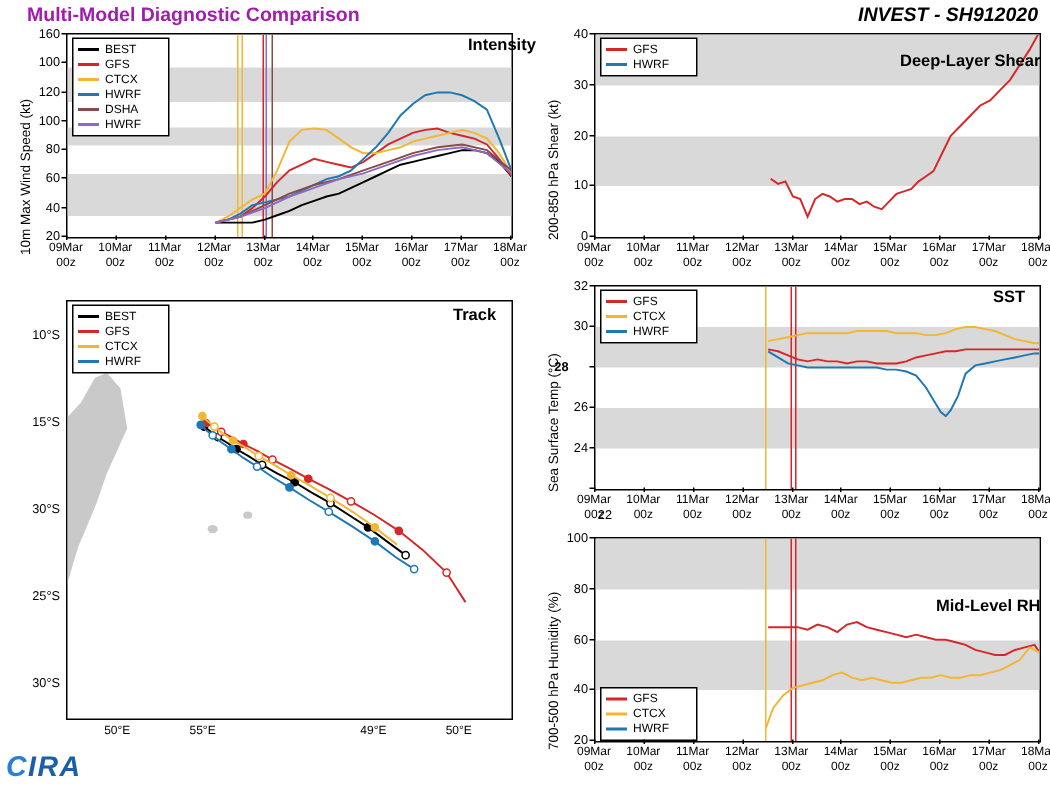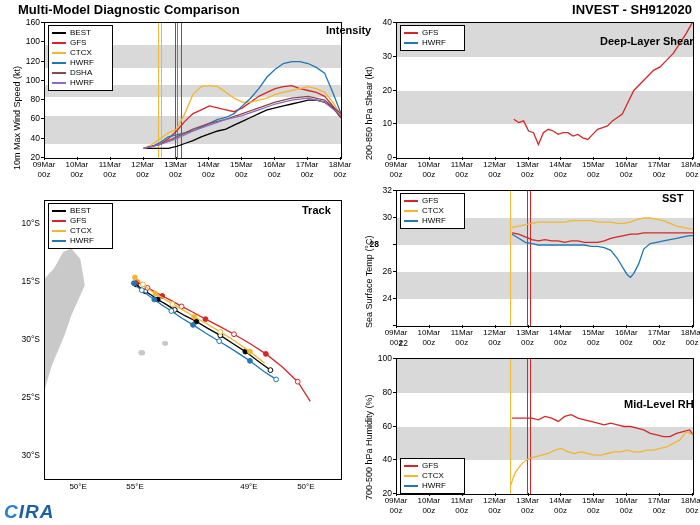--- a/index.html
+++ b/index.html
@@ -1,18 +1,18 @@
 <!DOCTYPE html>
 <html><head>
 <meta charset="utf-8">
 <style>
   html,body{margin:0;padding:0;}
   body{width:700px;height:525px;background:#ffffff;font-family:"Liberation Sans",sans-serif;position:relative;overflow:hidden;}
-  .title-left{position:absolute;left:18px;top:2px;font-size:13px;font-weight:bold;color:#000000;}
-  .title-right{position:absolute;right:8px;top:2px;font-size:13px;font-weight:bold;color:#000;}
+  .title-left{position:absolute;left:18px;top:2px;font-size:13px;font-weight:bold;color:#a21caf;}
+  .title-right{position:absolute;right:8px;top:2px;font-size:13px;font-weight:bold;color:#000;font-style:italic;}
 
   .panel{position:absolute;}
   .plot{position:absolute;border:1px solid #000;background:#fff;overflow:hidden;}
   .band{position:absolute;left:0;right:0;background:#d9d9d9;}
   .vline{position:absolute;top:0;bottom:0;width:1px;}
   .plabel{position:absolute;font-size:11px;font-weight:bold;color:#000;background:rgba(255,255,255,0.0);}
   .ylab{position:absolute;font-size:9px;color:#000;transform-origin:0 0;transform:rotate(-90deg);white-space:nowrap;}
   .ytick{position:absolute;font-size:8.5px;color:#000;text-align:right;}
   .xtick{position:absolute;font-size:8px;color:#000;text-align:center;line-height:10px;white-space:nowrap;}
   .legend{position:absolute;border:1px solid #000;background:#fff;padding:2px 4px 2px 3px;font-size:8px;line-height:10px;}
@@ -43,21 +43,21 @@
       <div class="vline" style="left: 135.502px; background: rgb(139, 74, 74);"></div>
       <svg width="296" height="135">
         <path d="M98.7,125.4L106.9,125.4L115.1,125.4L123.3,125.4L131.6,123.4L139.8,120.5L148.0,117.6L156.2,113.8L164.4,110.9L172.7,108.0L180.9,106.1L189.1,102.2L197.3,98.4L205.6,94.5L213.8,90.6L222.0,86.8L230.2,84.9L238.4,82.9L246.7,81.0L254.9,79.1L263.1,77.1L271.3,77.1L279.6,79.1L287.8,84.9L296.0,94.5" fill="none" stroke="#000000" stroke-width="1.3"></path>
         <path d="M98.7,125.4L106.9,123.4L115.1,121.5L123.3,115.7L131.6,108.0L139.8,98.4L148.0,90.6L156.2,86.8L164.4,82.9L172.7,84.9L180.9,86.8L189.1,88.7L197.3,84.9L205.6,79.1L213.8,73.3L222.0,69.4L230.2,65.6L238.4,63.6L246.7,62.7L254.9,65.6L263.1,67.5L271.3,69.4L279.6,73.3L287.8,82.9L296.0,94.5" fill="none" stroke="#d62728" stroke-width="1.3"></path>
         <path d="M98.7,125.4L106.9,121.5L115.1,115.7L123.3,109.9L131.6,106.1L139.8,90.6L148.0,71.4L156.2,63.6L164.4,62.7L172.7,63.6L180.9,69.4L189.1,75.2L197.3,79.1L205.6,79.1L213.8,77.1L222.0,75.2L230.2,71.4L238.4,69.4L246.7,67.5L254.9,65.6L263.1,63.6L271.3,65.6L279.6,69.4L287.8,79.1L296.0,92.6" fill="none" stroke="#f2b632" stroke-width="1.3"></path>
         <path d="M98.7,125.4L106.9,123.4L115.1,119.6L123.3,113.8L131.6,111.9L139.8,109.9L148.0,108.0L156.2,104.1L164.4,100.3L172.7,96.4L180.9,94.5L189.1,90.6L197.3,82.9L205.6,75.2L213.8,65.6L222.0,54.0L230.2,46.3L238.4,40.5L246.7,38.6L254.9,38.6L263.1,40.5L271.3,44.4L279.6,50.1L287.8,69.4L296.0,90.6" fill="none" stroke="#1f77b4" stroke-width="1.3"></path>
         <path d="M98.7,125.4L115.1,121.5L131.6,113.8L148.0,106.1L164.4,100.3L180.9,96.4L197.3,90.6L213.8,84.9L230.2,79.1L246.7,75.2L263.1,73.3L279.6,77.1L296.0,90.6" fill="none" stroke="#8b4a4a" stroke-width="1.3"></path>
         <path d="M98.7,125.4L115.1,121.5L131.6,115.7L148.0,108.0L164.4,102.2L180.9,96.4L197.3,92.6L213.8,86.8L230.2,81.0L246.7,77.1L263.1,75.2L279.6,79.1L296.0,92.6" fill="none" stroke="#8e6bbf" stroke-width="1.3"></path>
       </svg>
     </div>
-  <div class="plabel" style="left:282px;top:6px;padding-left:44px;">Intensity</div>
+  <div class="plabel" style="left:268px;top:6px;padding-left:44px;">Intensity</div>
   <div class="legend" style="left:48px;top:7px;width:56px;">
     <div class="row">
         <span class="sw" style="border-color:#000000"></span>
         <span class="lb">BEST</span>
       </div>
     <div class="row">
         <span class="sw" style="border-color:#d62728"></span>
         <span class="lb">GFS</span>
       </div>
     <div class="row">

